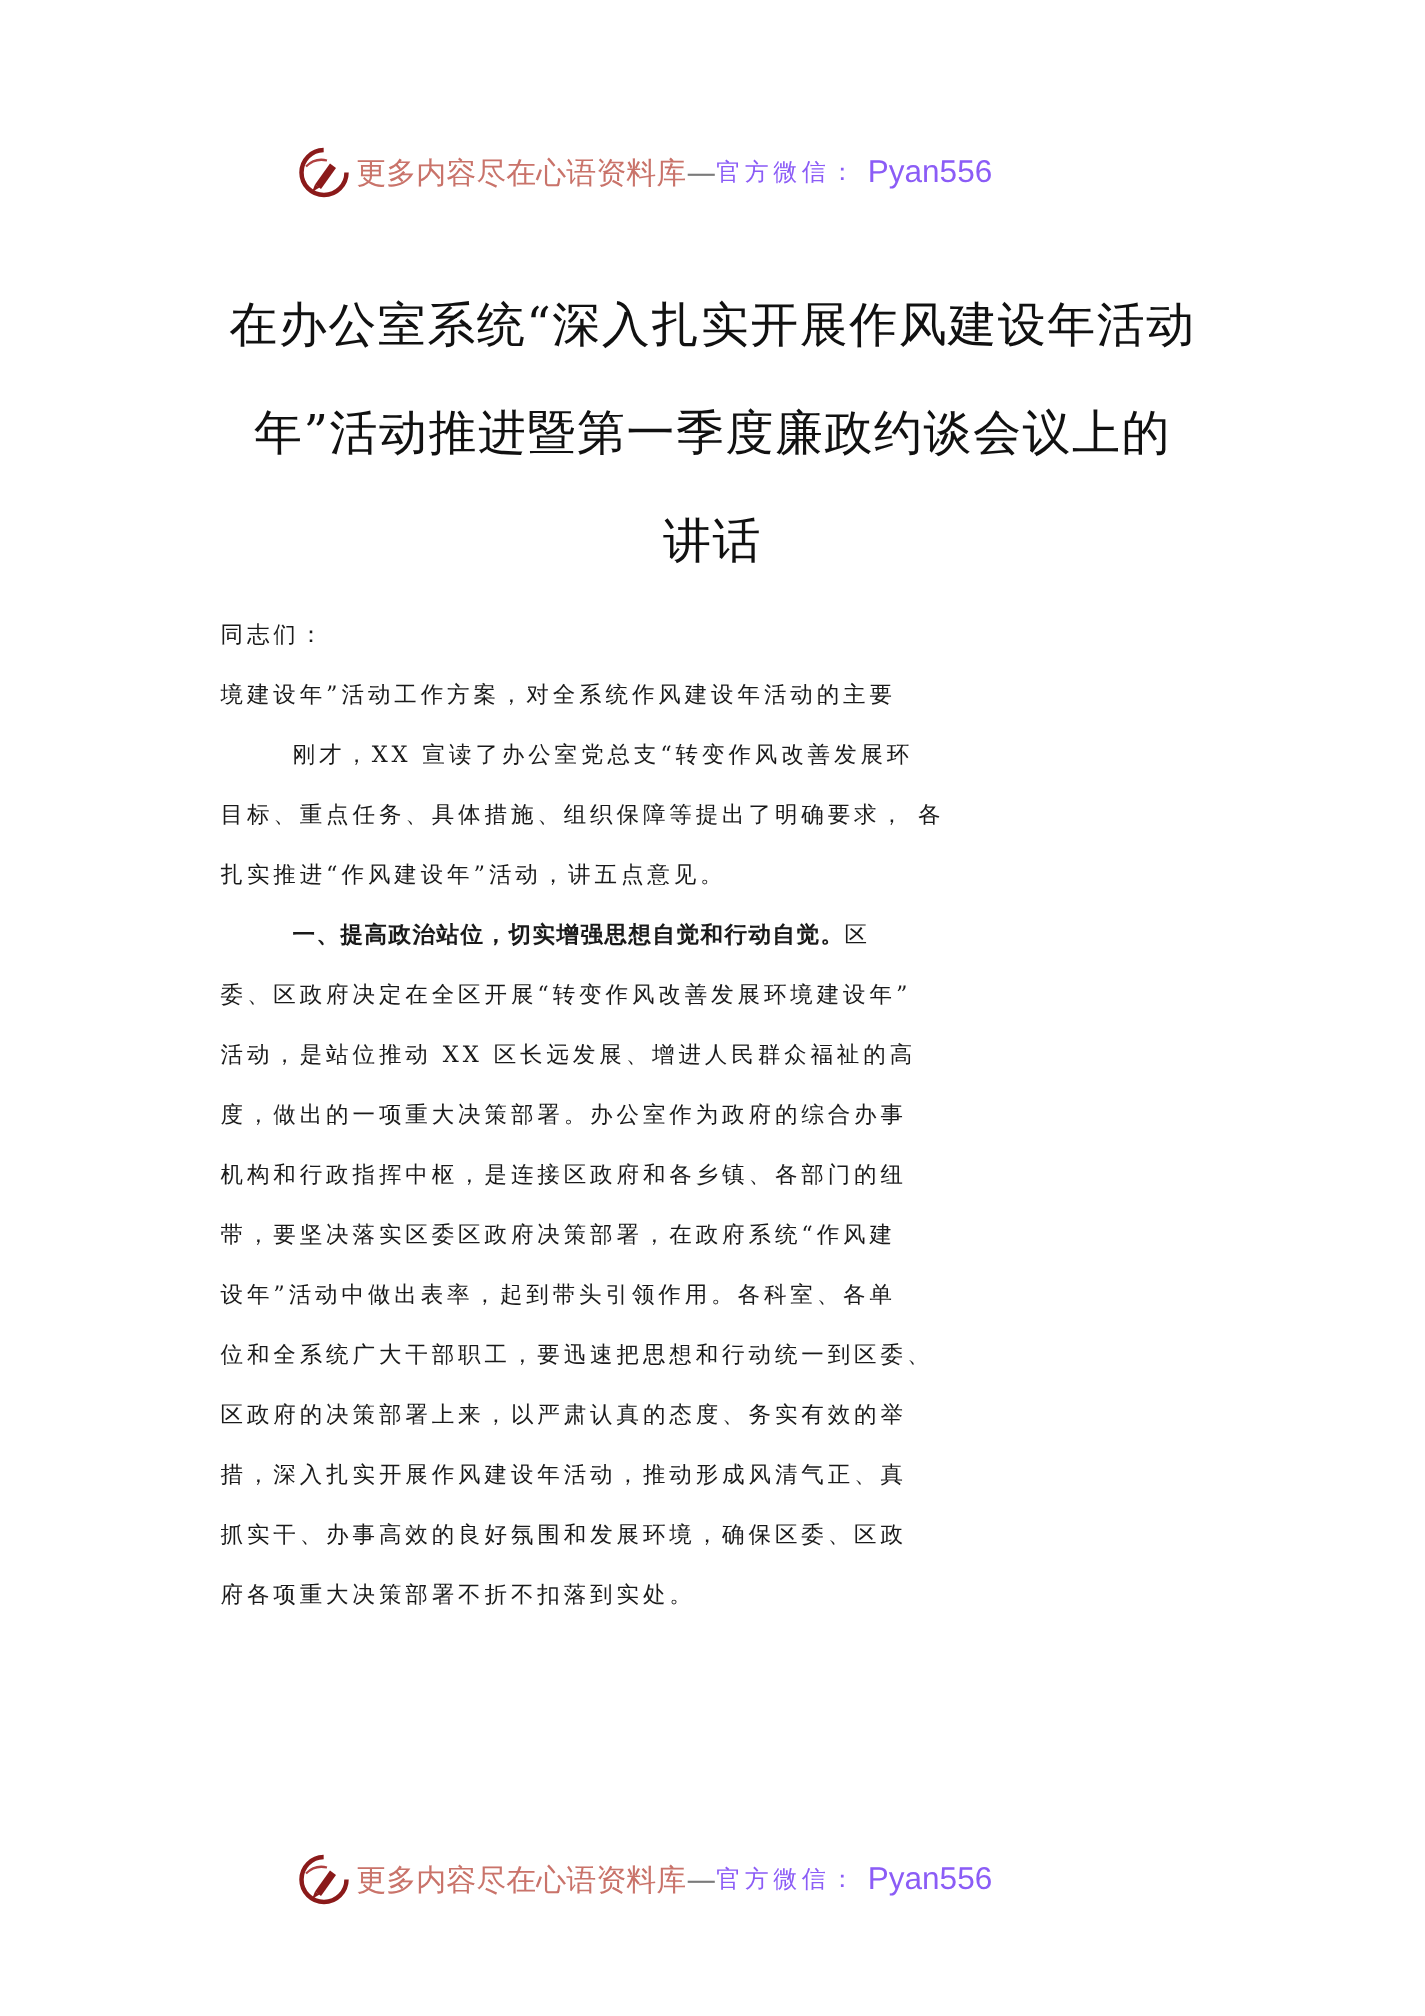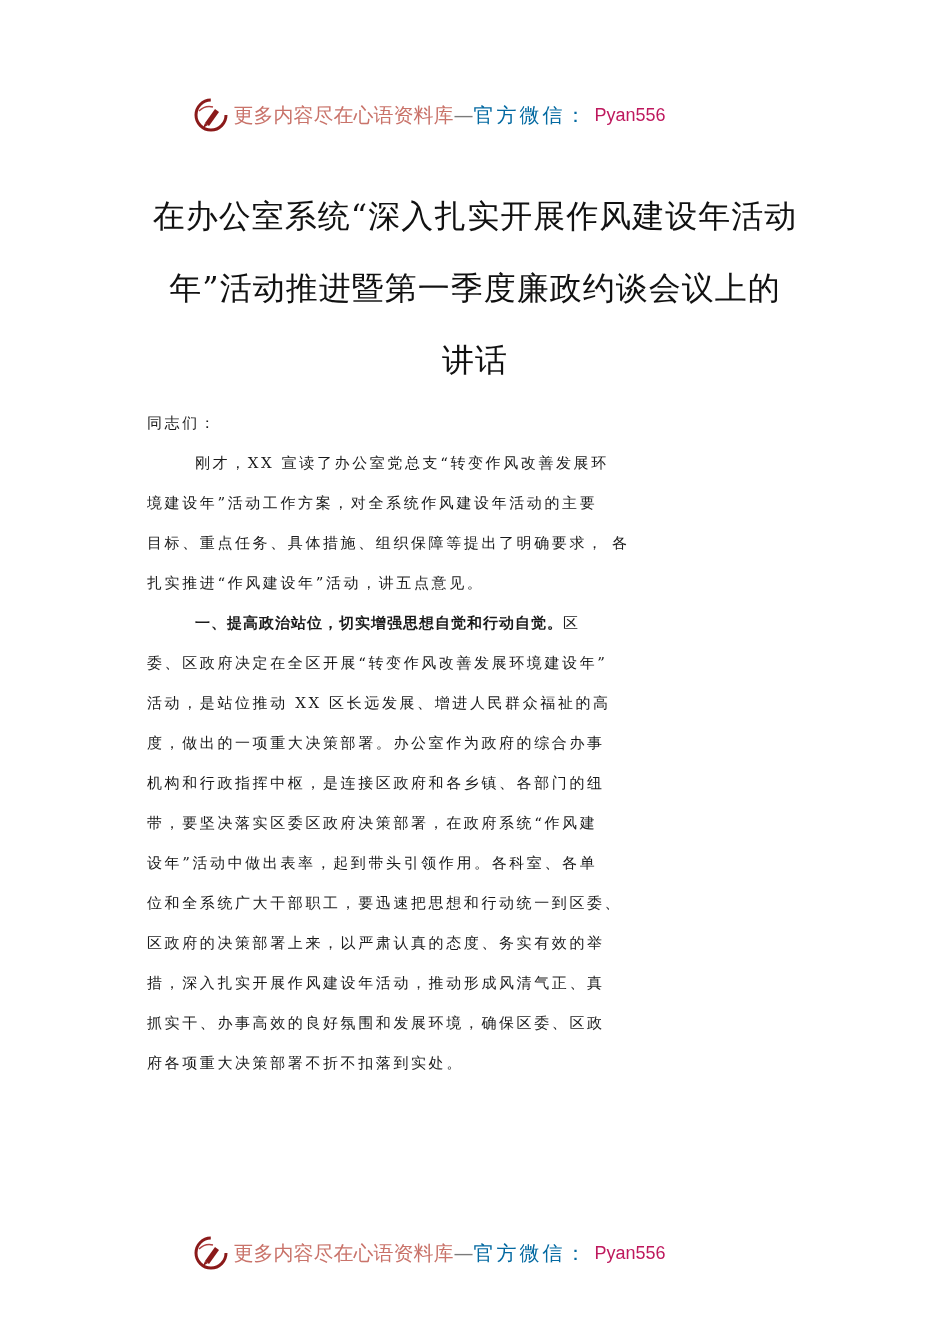--- a/index.html
+++ b/index.html
@@ -38,29 +38,29 @@
       color: #c9736a;
       letter-spacing: 0px;
     }
     .wm-dash {
       font-size: 20px;
       color: #7a7a7a;
       font-family: "DejaVu Sans", sans-serif;
     }
     .wm-official {
       font-family: "DejaVu Serif", "Liberation Serif", serif;
-      font-size: 20px;
-      color: #0369a1;
+      font-size: 16px;
+      color: #8b5cf6;
       letter-spacing: 3px;
       text-align: center;
     }
     .wm-id {
       font-family: "Liberation Sans", "DejaVu Sans", sans-serif;
-      font-size: 18px;
-      color: #be185d;
+      font-size: 21px;
+      color: #8b5cf6;
       margin-left: 6px;
       text-align: center;
     }
     .title {
       position: absolute;
       top: 180px;
       left: 130px;
       width: 690px;
       text-align: center;
       font-family: "DejaVu Serif", "Liberation Serif", serif;
@@ -114,22 +114,22 @@
 <div class="title">
   <span class="tl">在办公室系统“深入扎实开展作风建设年活动</span>
   <span class="tl">年”活动推进暨第一季度廉政约谈会议上的</span>
   <span class="tl">讲话</span>
 </div>
 
 <div class="body-text">
   <span class="line">同志们：</span>
 
   <div>
+    <span class="line">境建设年”活动工作方案，对全系统作风建设年活动的主要</span>
     <span class="line indent">刚才，XX 宣读了办公室党总支“转变作风改善发展环</span>
-    <span class="line">境建设年”活动工作方案，对全系统作风建设年活动的主要</span>
     <span class="line">目标、重点任务、具体措施、组织保障等提出了明确要求， 各</span>
     <span class="line">扎实推进“作风建设年”活动，讲五点意见。</span>
   </div>
 
   <div>
     <span class="line indent"><span class="heading-bold">一、提高政治站位，切实增强思想自觉和行动自觉。</span><span>区</span></span>
     <span class="line">委、区政府决定在全区开展“转变作风改善发展环境建设年”</span>
     <span class="line">活动，是站位推动 XX 区长远发展、增进人民群众福祉的高</span>
     <span class="line">度，做出的一项重大决策部署。办公室作为政府的综合办事</span>
     <span class="line">机构和行政指挥中枢，是连接区政府和各乡镇、各部门的纽</span>

